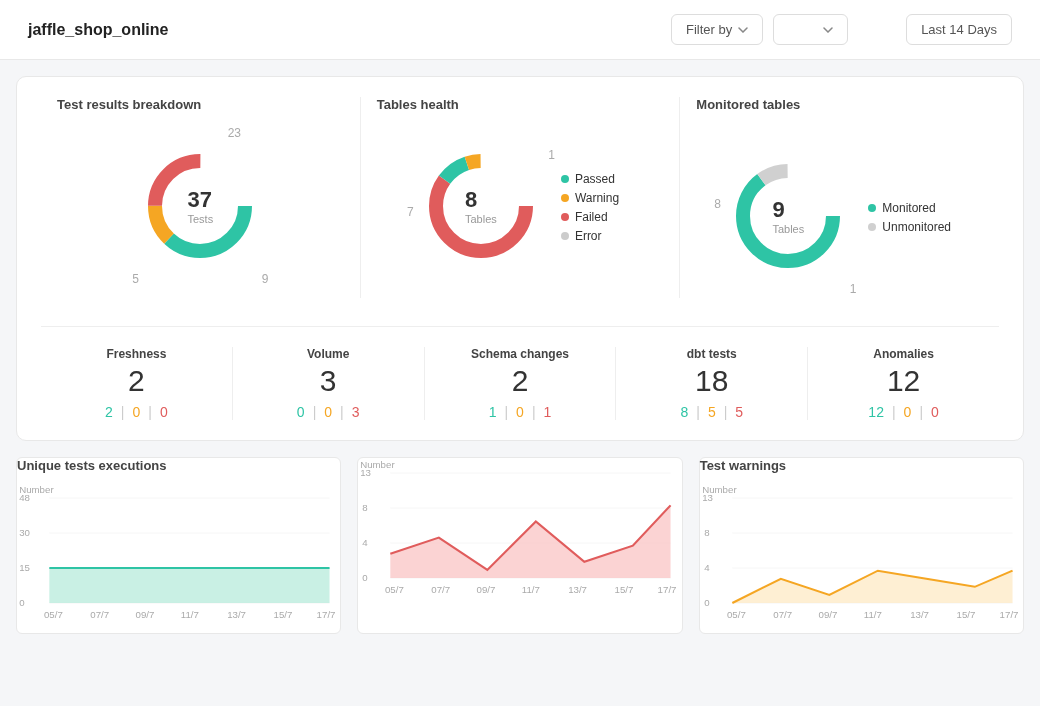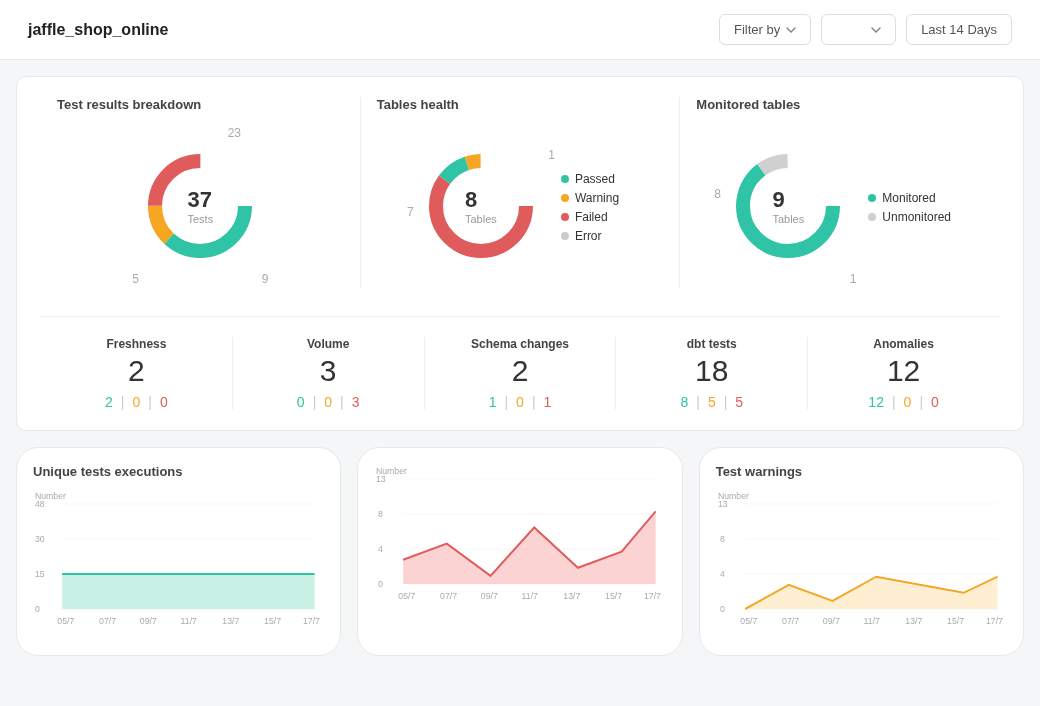--- a/index.html
+++ b/index.html
@@ -40,20 +40,21 @@
       cursor: pointer;
     }
     .date-btn {
       padding: 7px 14px;
       border: 1px solid #ddd;
       border-radius: 6px;
       background: #fff;
       color: #555;
       font-size: 13px;
       cursor: pointer;
+      margin-left: 48px;
     }
     .main-content {
       padding: 16px;
     }
     .top-card {
       background: #fff;
       border-radius: 10px;
       padding: 20px 24px;
       margin-bottom: 16px;
       border: 1px solid #e8e8e8;
@@ -168,22 +169,21 @@
     .m-red { color: #e05c5c; }
     .m-sep { color: #ccc; font-weight: 300; }
 
     .charts-row {
       display: flex;
       gap: 16px;
     }
     .chart-card {
       flex: 1;
       background: #fff;
-      border-radius: 22px;
-      padding: 16px;
+      border-radius: 6px;
       border: 1px solid #e8e8e8;
     }
     .chart-title {
       font-size: 13px;
       font-weight: 600;
       color: #444;
       margin-bottom: 10px;
     }
     .chart-area {
       position: relative;
@@ -283,21 +283,21 @@
               <span>Failed</span>
             </div>
             <div class="legend-item">
               <div class="legend-dot" style="background:#cccccc;"></div>
               <span>Error</span>
             </div>
           </div>
         </div>
       </div>
 
-      <div class="donut-panel" style="border-right:none;">
+      <div class="donut-panel" style="border-right:none;gap:10px;">
         <div class="panel-title">Monitored tables</div>
         <div class="donut-row">
           <div class="donut-wrap" style="position:relative; margin-top:20px; margin-bottom:22px;">
             <svg viewBox="0 0 120 120">
 
               <circle cx="60" cy="60" r="45" fill="none" stroke="#2ec4a5" stroke-width="14" stroke-dasharray="254 282.7" stroke-dashoffset="70.7"></circle>
 
               <circle cx="60" cy="60" r="45" fill="none" stroke="#d0d0d0" stroke-width="14" stroke-dasharray="28 282.7" stroke-dashoffset="-183.3"></circle>
             </svg>
             <div class="donut-center">

